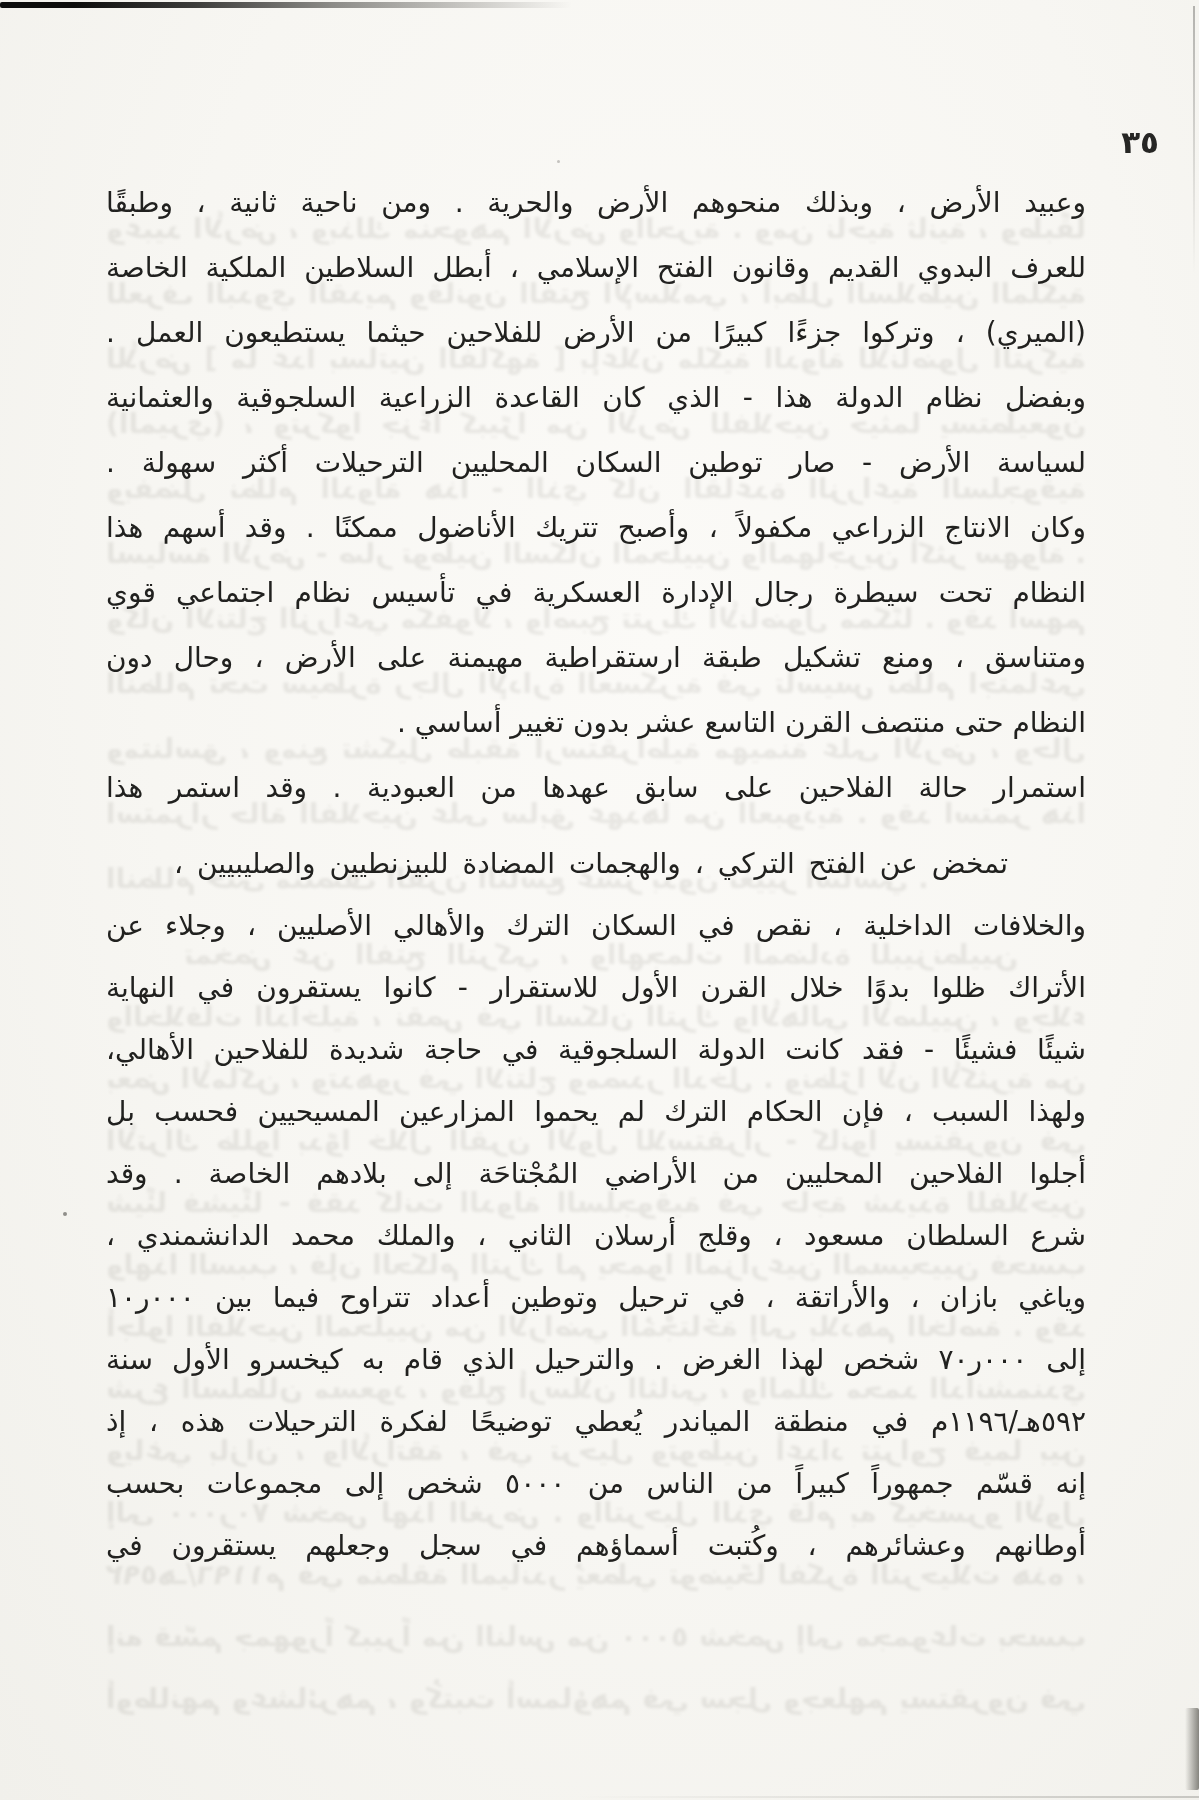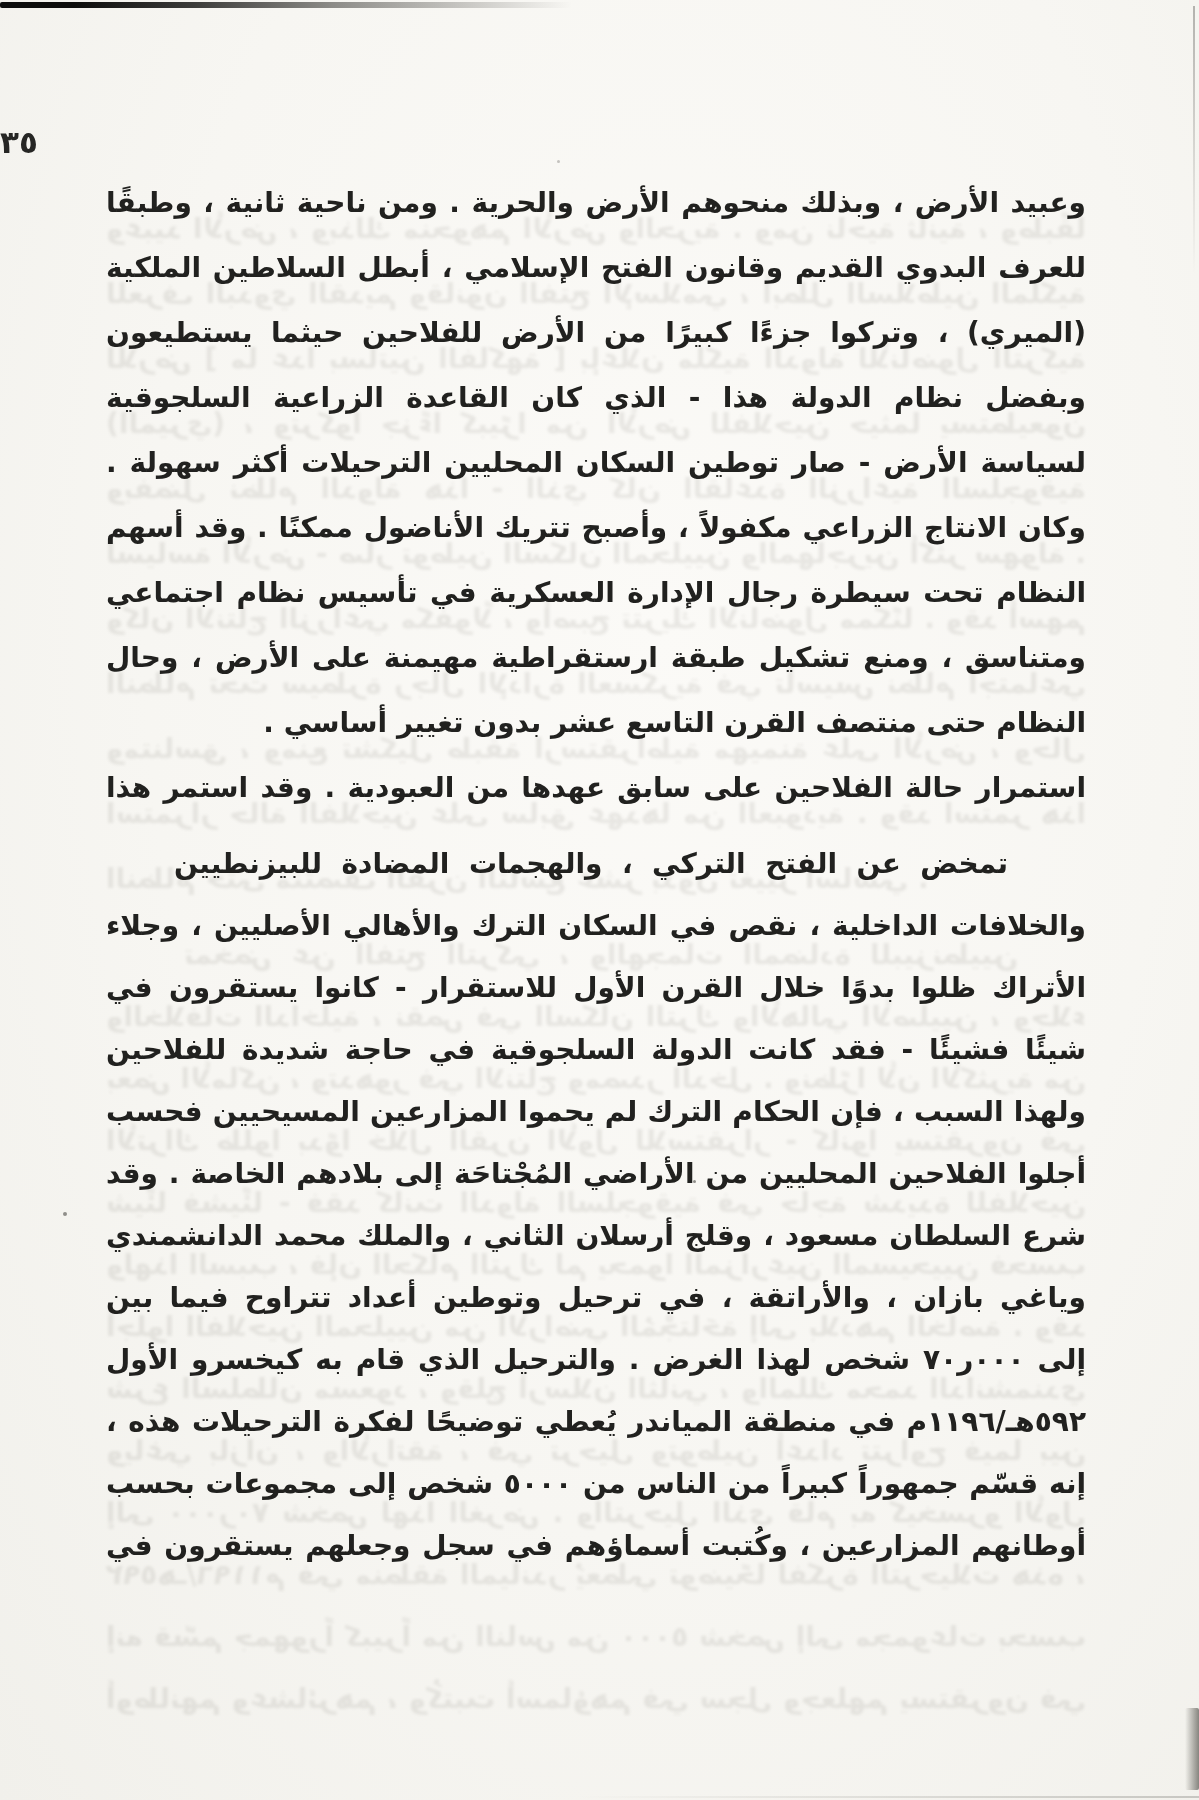--- a/index.html
+++ b/index.html
@@ -33,28 +33,28 @@
     position:absolute;right:0;bottom:2px;width:620px;height:2px;
     background:linear-gradient(to left,#c7c6c1,rgba(199,198,193,0));
   }
   .speck{position:absolute;background:#8f8e8a;border-radius:50%;}
   .speck.s1{left:63px;top:1212px;width:4px;height:4px;}
   .speck.s2{left:693px;top:1180px;width:3px;height:3px;}
   .speck.s3{left:557px;top:160px;width:3px;height:3px;opacity:.5;}
   
   .page-number{
     position:absolute;top:124px;left:0;right:40px;
-    text-align:left;font-size:31px;font-weight:600;color:#262624;
+    text-align:right;font-size:31px;font-weight:600;color:#262624;
     letter-spacing:2px;
   }
   
   .text-block{
     position:absolute;left:106px;top:170px;width:980px;z-index:2;
     direction:rtl;color:var(--ink);
-    font-size:28px;font-weight:700;
+    font-size:28px;font-weight:400;
   }
   .line{
     height:65px;line-height:65px;overflow:hidden;
     text-align:justify;text-align-last:justify;
   }
   .para.p2{margin-top:13px;}
   .para.p2 .line{height:62px;line-height:62px;}
   .line.para-end{text-align-last:start;}
   .line.first-indent{padding-right:78px;padding-left:68px;}
   
@@ -134,17 +134,17 @@
       <div class="line">والخلافات الداخلية ، نقص في السكان الترك والأهالي الأصليين ، وجلاء عن</div>
       <div class="line">الأتراك ظلوا بدوًا خلال القرن الأول للاستقرار - كانوا يستقرون في النهاية</div>
       <div class="line">شيئًا فشيئًا - فقد كانت الدولة السلجوقية في حاجة شديدة للفلاحين الأهالي،</div>
       <div class="line">ولهذا السبب ، فإن الحكام الترك لم يحموا المزارعين المسيحيين فحسب بل</div>
       <div class="line">أجلوا الفلاحين المحليين من الأراضي المُجْتاحَة إلى بلادهم الخاصة . وقد</div>
       <div class="line">شرع السلطان مسعود ، وقلج أرسلان الثاني ، والملك محمد الدانشمندي ،</div>
       <div class="line">وياغي بازان ، والأراتقة ، في ترحيل وتوطين أعداد تتراوح فيما بين ‭١٠ر٠٠٠‬</div>
       <div class="line">إلى ‭٧٠ر٠٠٠‬ شخص لهذا الغرض . والترحيل الذي قام به كيخسرو الأول سنة</div>
       <div class="line">٥٩٢هـ/١١٩٦م في منطقة المياندر يُعطي توضيحًا لفكرة الترحيلات هذه ، إذ</div>
       <div class="line">إنه قسّم جمهوراً كبيراً من الناس من ٥٠٠٠ شخص إلى مجموعات بحسب</div>
-      <div class="line">أوطانهم المزارعين ، وكُتبت أسماؤهم في سجل وجعلهم يستقرون في</div>
+      <div class="line">أوطانهم وعشائرهم ، وكُتبت أسماؤهم في سجل وجعلهم يستقرون في</div>
     </div>
 
   </div>
 </div>
 
 </body></html>

